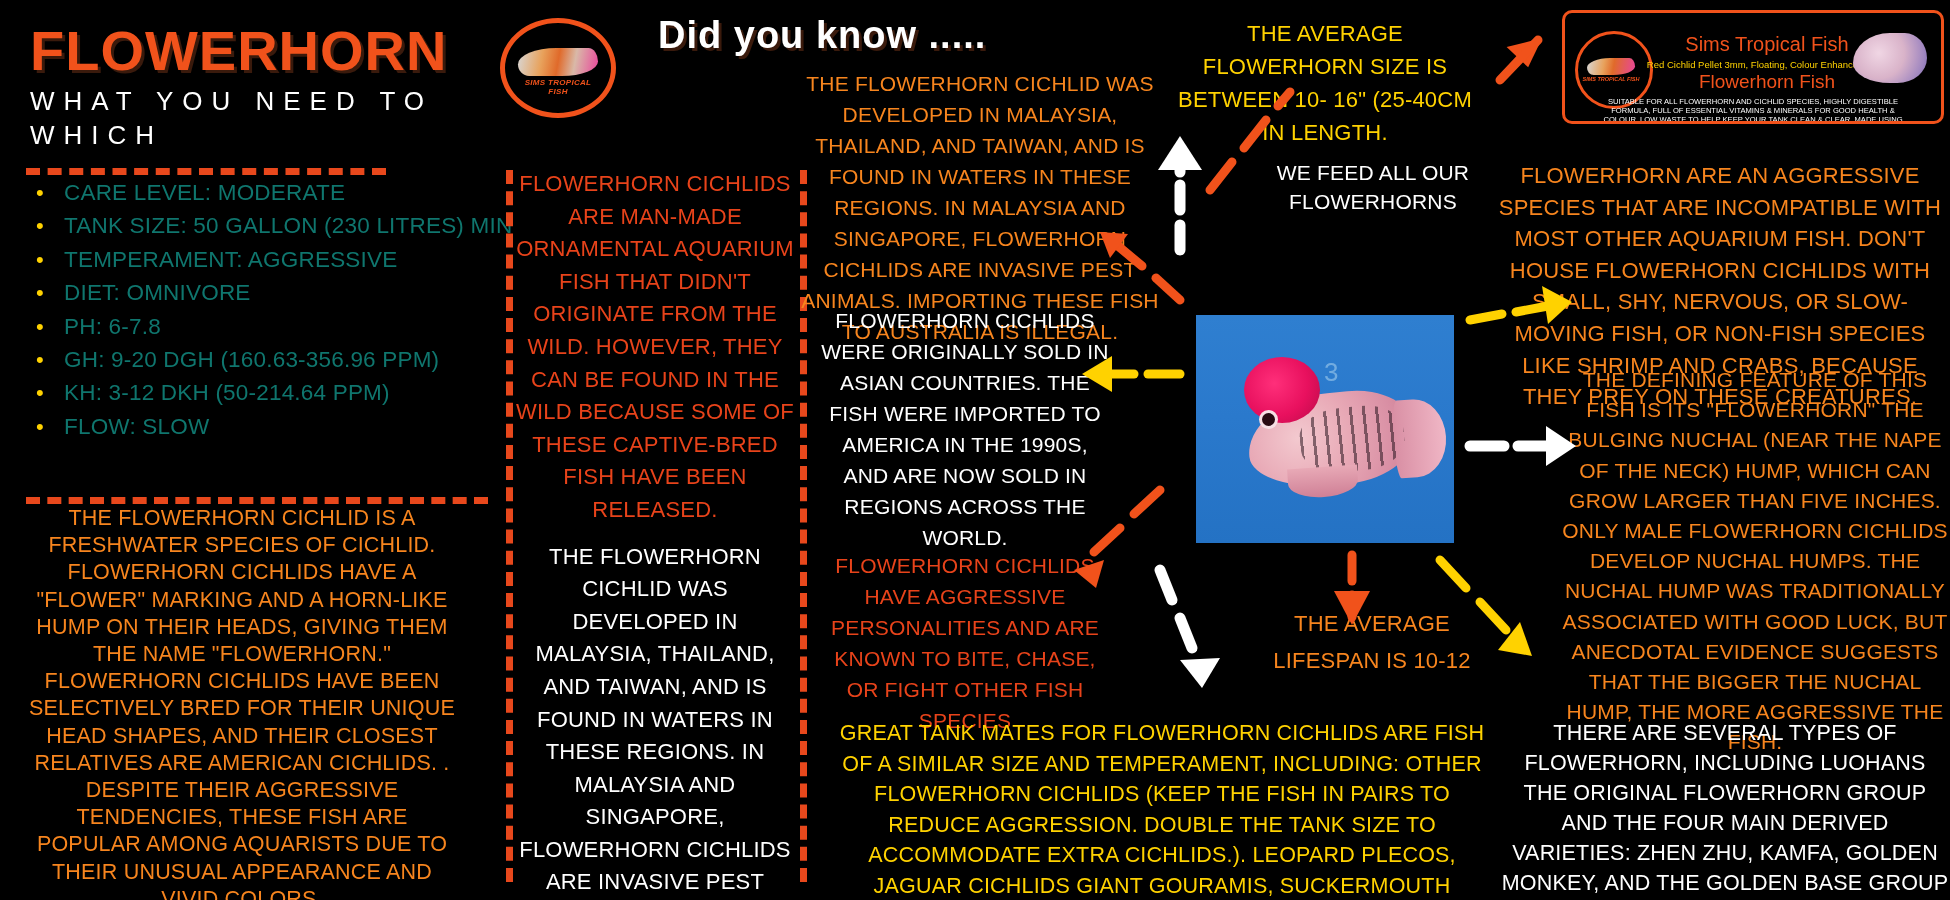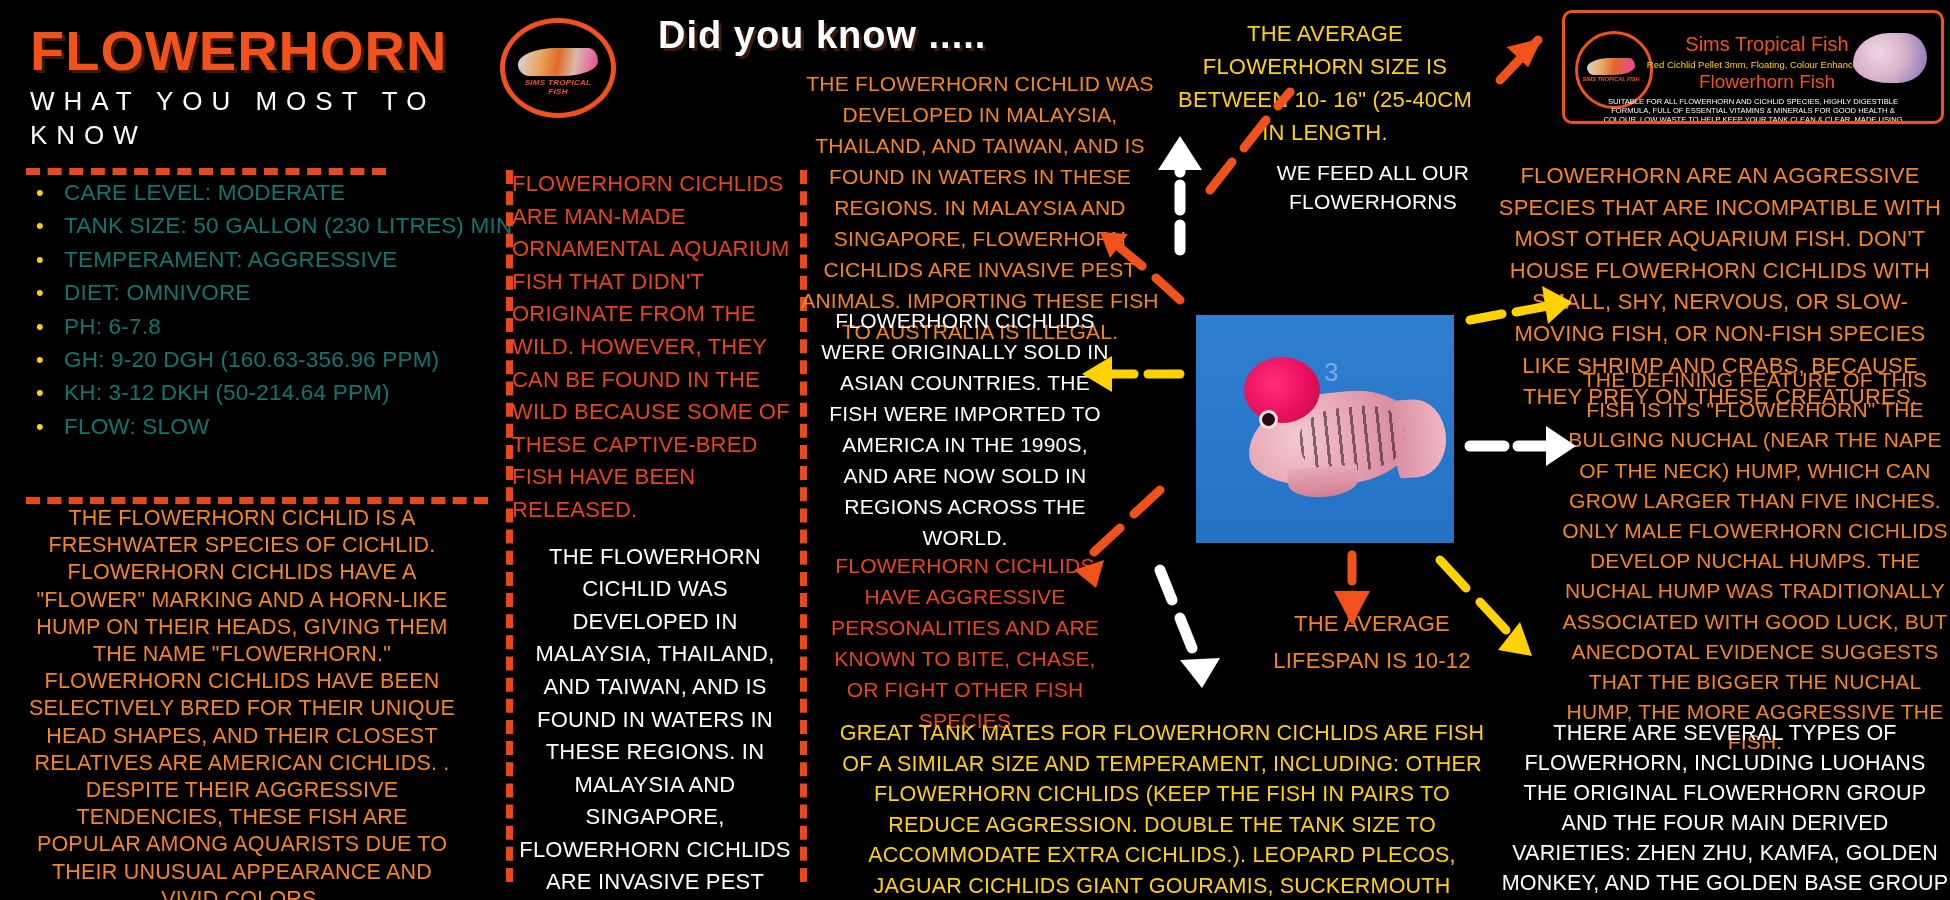--- a/index.html
+++ b/index.html
@@ -23,21 +23,21 @@
   #facts li{color:#0f766e;font-size:22.5px;line-height:33.4px;list-style:none;position:relative;
       white-space:nowrap;}
   #facts li:before{content:"•";position:absolute;left:-28px;color:#FFD200;font-size:22px;}
   #facts ul{margin:0;padding:0 0 0 30px;}
 
   #left-para{position:absolute;left:22px;top:505px;width:440px;color:#F7851E;font-size:21.5px;
       line-height:27.2px;text-align:center;}
 
   
   #col2{position:absolute;left:512px;top:168px;width:286px;}
-  .c2a{color:#E8431A;font-size:22px;line-height:32.6px;text-align:left;}
+  .c2a{color:#E8431A;font-size:22px;line-height:32.6px;text-align:center;}
   .c2b{color:#ffffff;font-size:22px;line-height:32.6px;text-align:center;margin-top:14px;}
 
   
   #logo{position:absolute;left:500px;top:18px;width:116px;height:100px;}
   #logo .ring{position:absolute;inset:0;border:5px solid #F1521B;border-radius:50%;}
   #logo .fishimg{position:absolute;left:18px;top:30px;width:80px;height:28px;
       background:linear-gradient(100deg,#d8d8d8 0%,#e8a25c 30%,#e06a2a 50%,#d9b9a8 70%,#e8469b 100%);
       border-radius:48% 12% 45% 14%/58% 48% 52% 42%;}
   #logo .logotext{position:absolute;left:14px;top:60px;width:88px;text-align:center;color:#F1521B;
       font-size:8px;font-style:italic;font-weight:bold;letter-spacing:.3px;}
@@ -108,21 +108,21 @@
   
   .arrow{position:absolute;}
 </style>
 </head>
 <body>
 
 <div class="stage">
 
   <div id="title-wrap">
     <div id="main-title">FLOWERHORN</div>
-    <div id="sub-title">WHAT YOU MOST TO KNOW</div>
+    <div id="sub-title">WHAT YOU NEED TO WHICH</div>
   </div>
 
   <div class="dash-h" style="left:26px;top:168px;width:360px;"></div>
 
   <div id="facts" class="cond">
     <ul>
       <li>CARE LEVEL: MODERATE</li>
       <li>TANK SIZE: 50 GALLON (230 LITRES) MIN</li>
       <li>TEMPERAMENT: AGGRESSIVE</li>
       <li>DIET: OMNIVORE</li>

